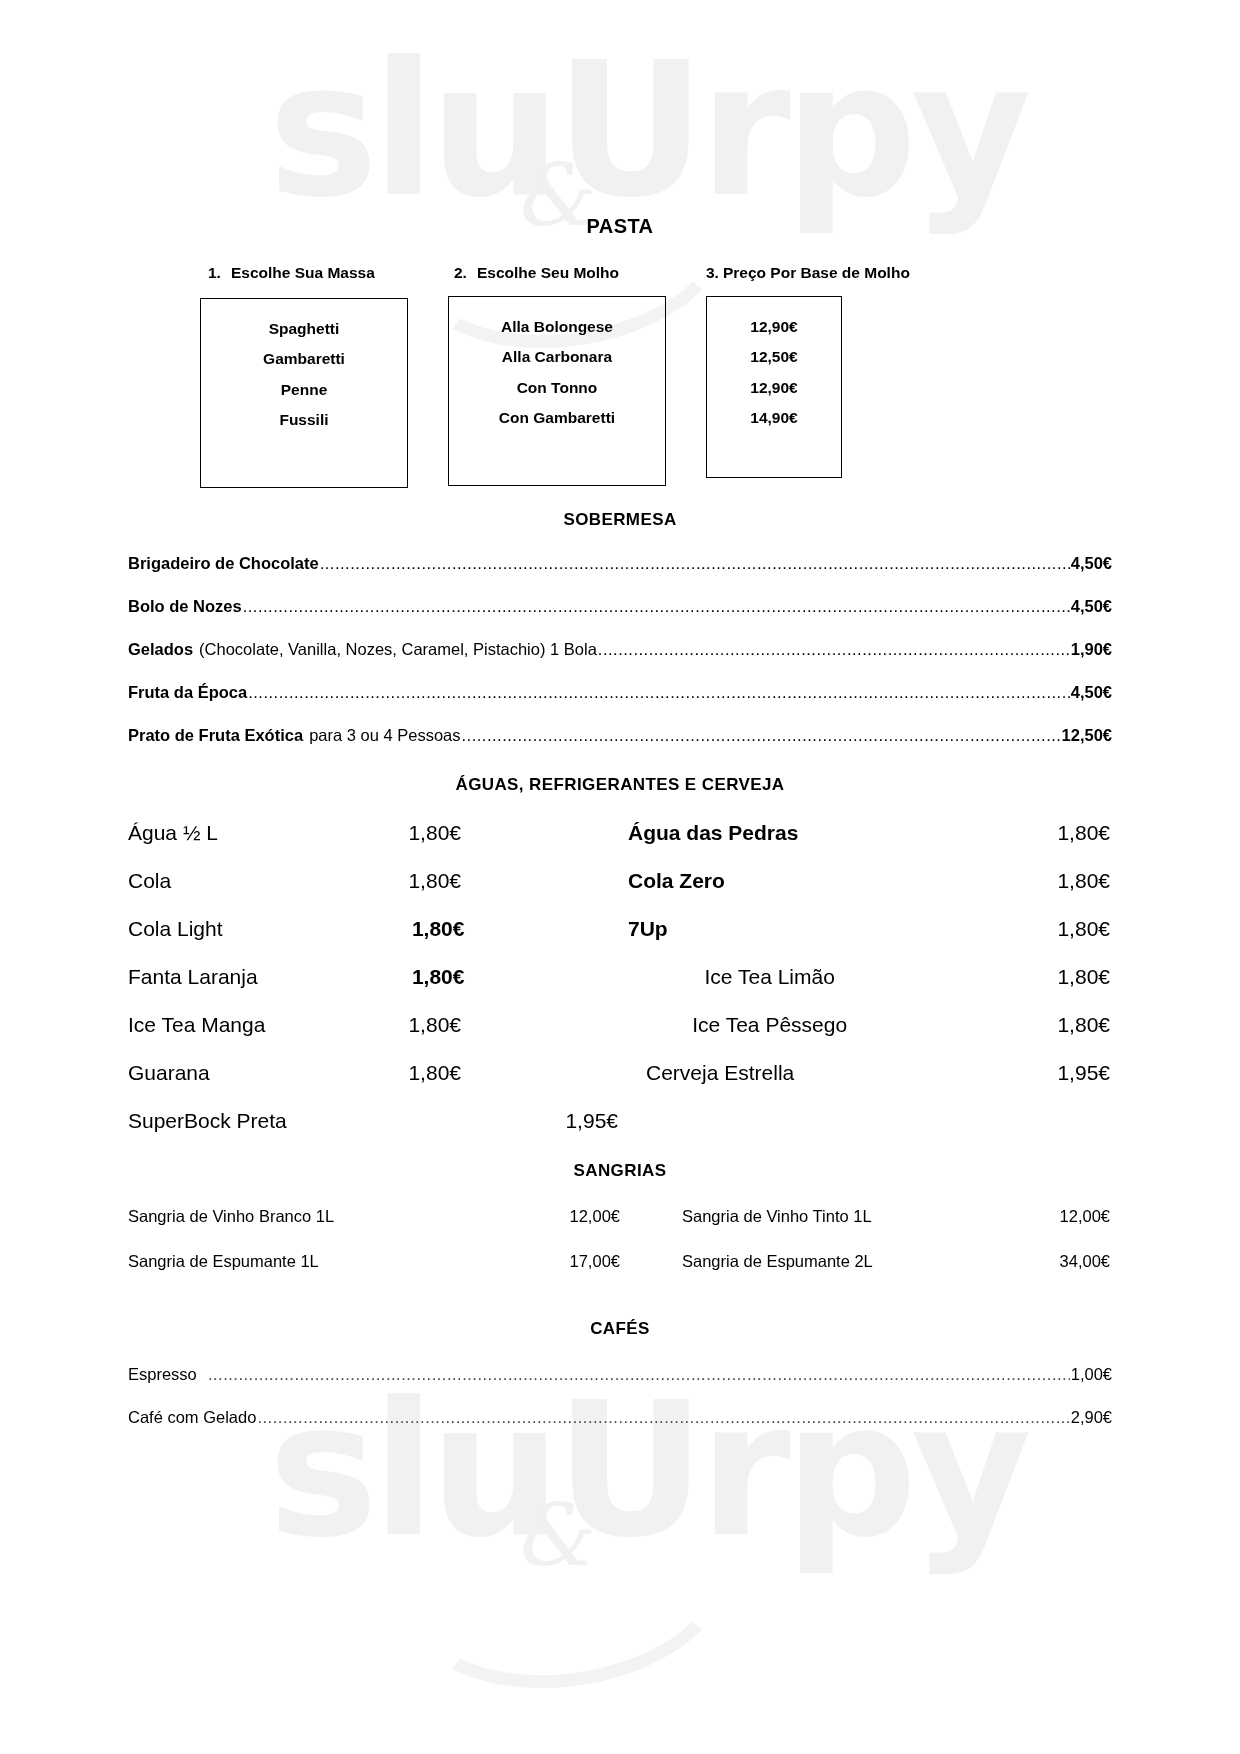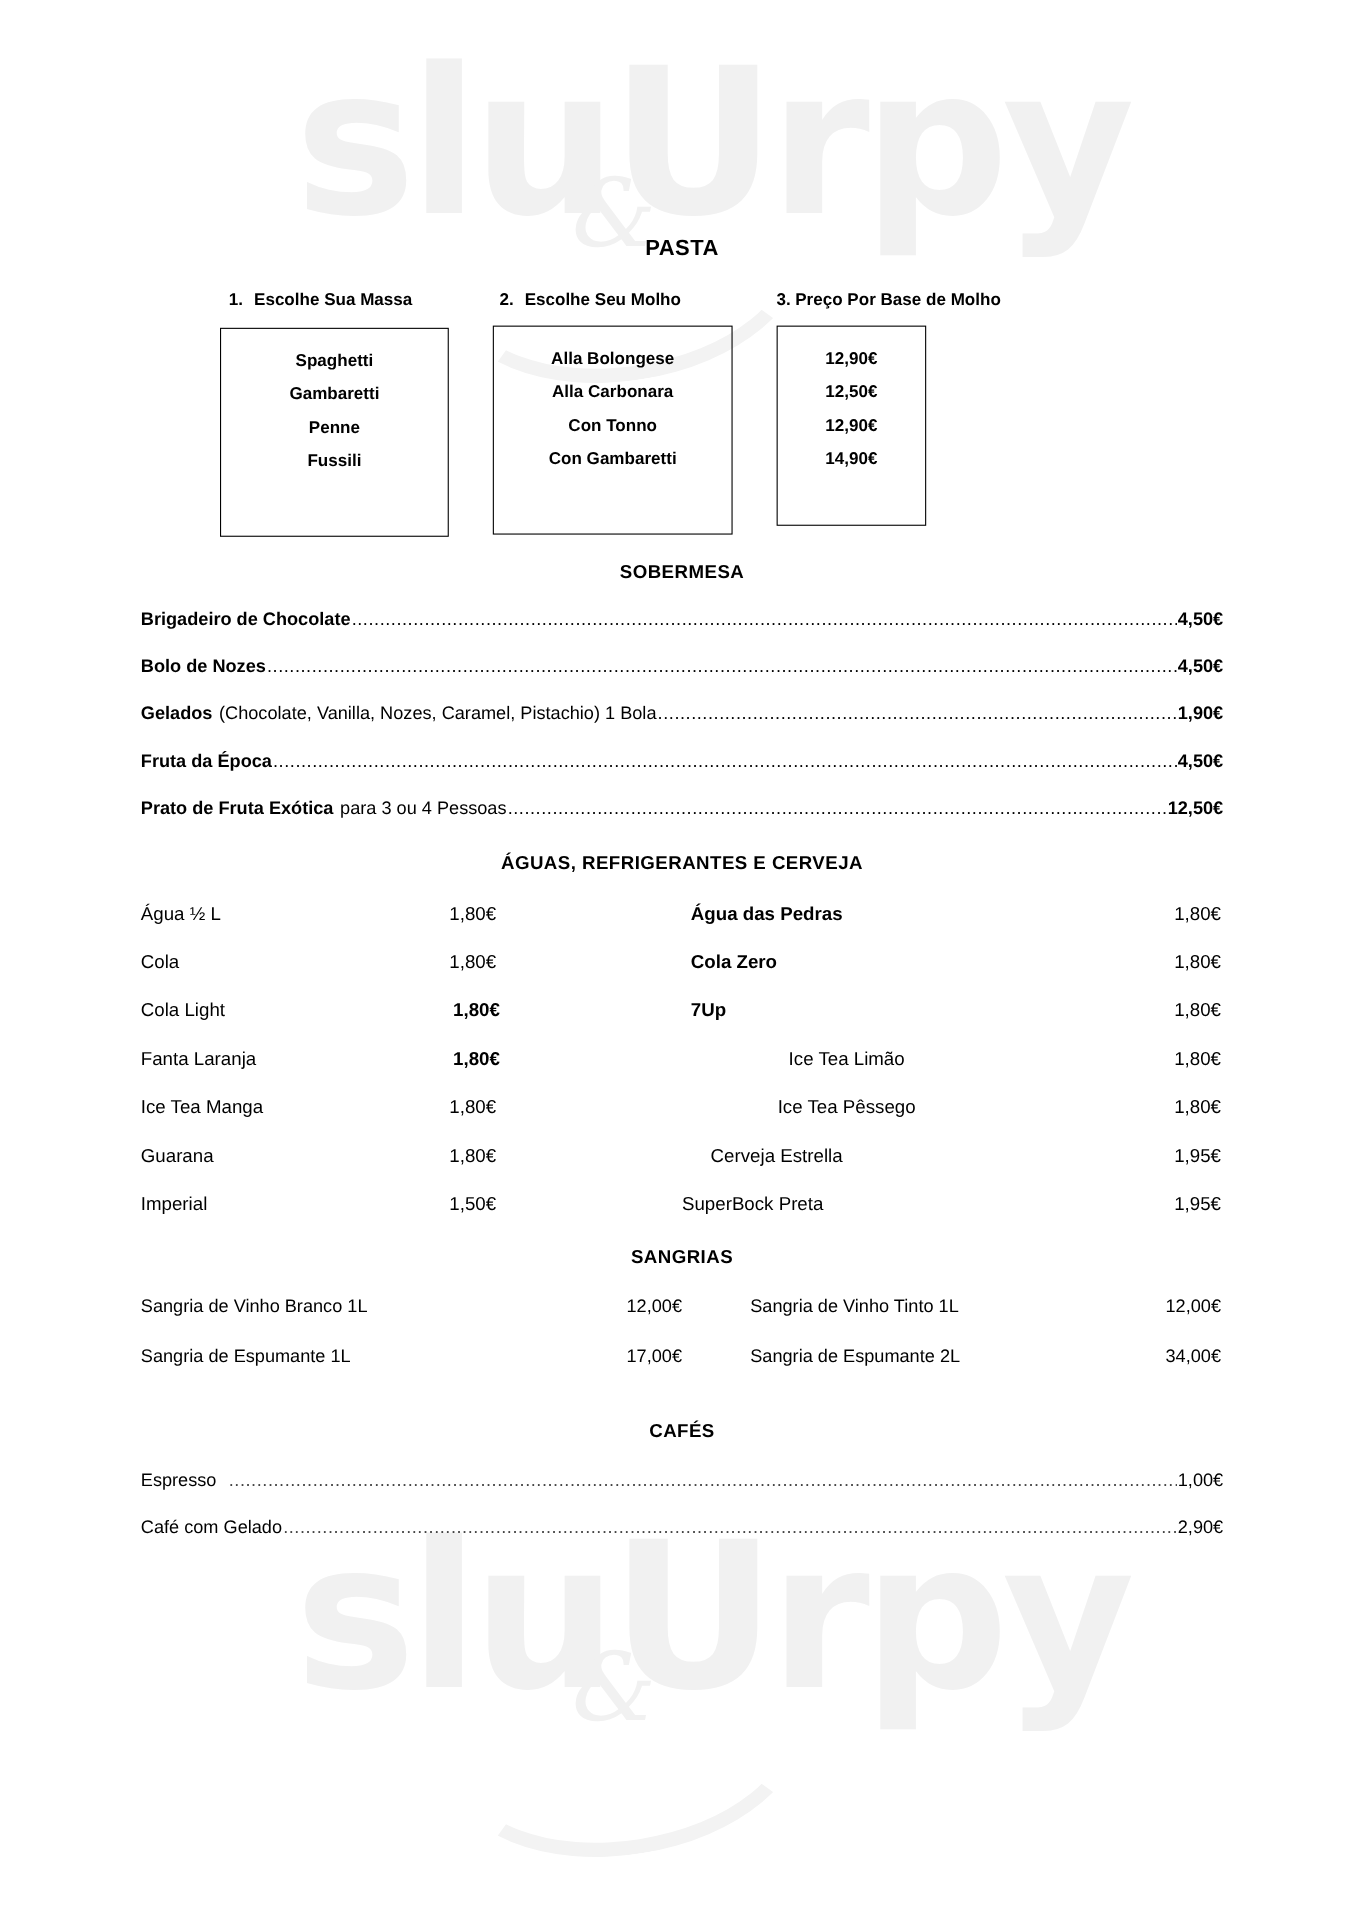--- a/index.html
+++ b/index.html
@@ -141,21 +141,21 @@
 
   .lead-row.light .name { font-weight: normal; }
   .lead-row.light .price { font-weight: normal; }
   .lead-row.light .dots { color: #444; }
 
   
   .bev-title { margin-top: 30px; }
 
   .bev-row {
     display: flex;
-    font-size: 17px;
+    font-size: 21px;
     margin-top: 24px;
   }
   .bev-cell {
     display: flex;
     width: 50%;
   }
   .bev-cell .bname { width: 57%; }
   .bev-cell .bprice { width: 43%; }
 
   .bev-row.first { margin-top: 26px; }
@@ -336,24 +336,20 @@
       <span class="bprice">1,80€</span>
     </div>
     <div class="bev-cell">
       <span class="bname nudge-26">Cerveja Estrella</span>
       <span class="bprice nudge-r">1,95€</span>
     </div>
   </div>
 
   <div class="bev-row">
     <div class="bev-cell">
-      <span class="bname">Imperial</span>
-      <span class="bprice">1,50€</span>
-    </div>
-    <div class="bev-cell">
       <span class="bname">SuperBock Preta</span>
       <span class="bprice nudge-r">1,95€</span>
     </div>
   </div>
 
   <div class="section-title sub sang-title">SANGRIAS</div>
 
   <div class="sang-row">
     <div class="sang-cell">
       <span class="sname">Sangria de Vinho Branco 1L</span>

